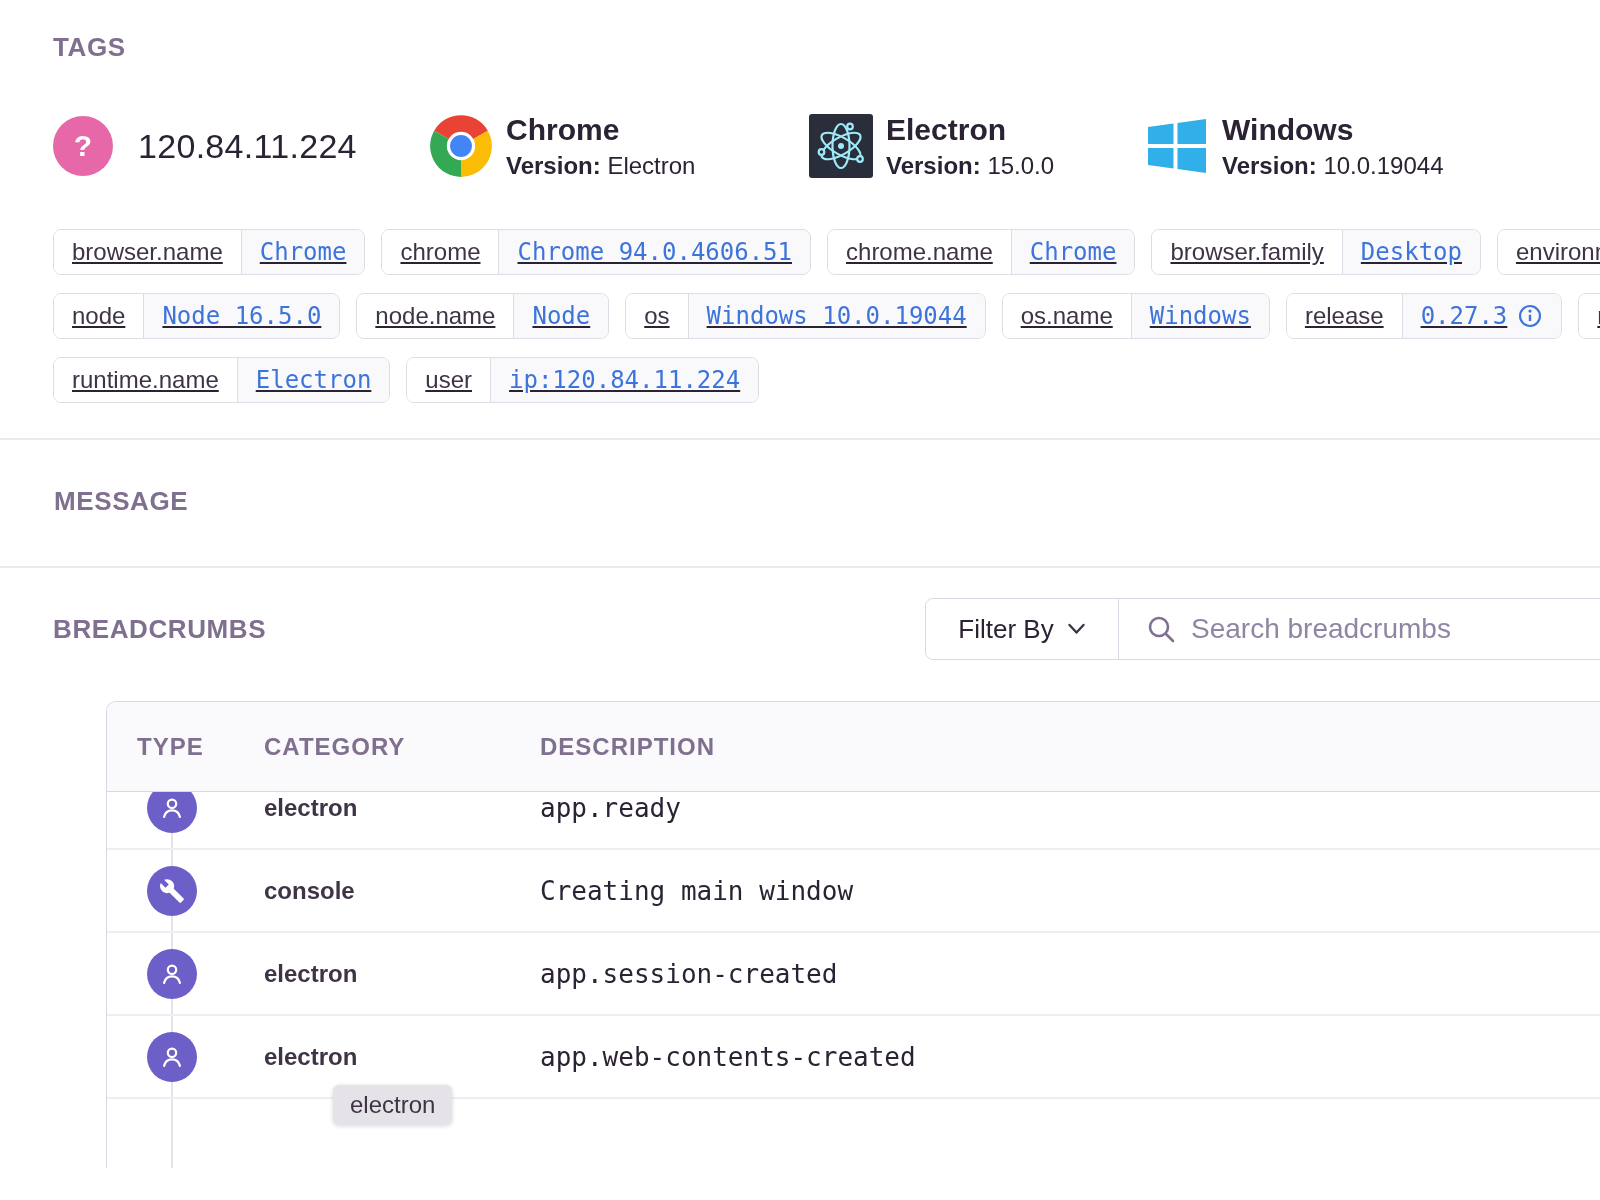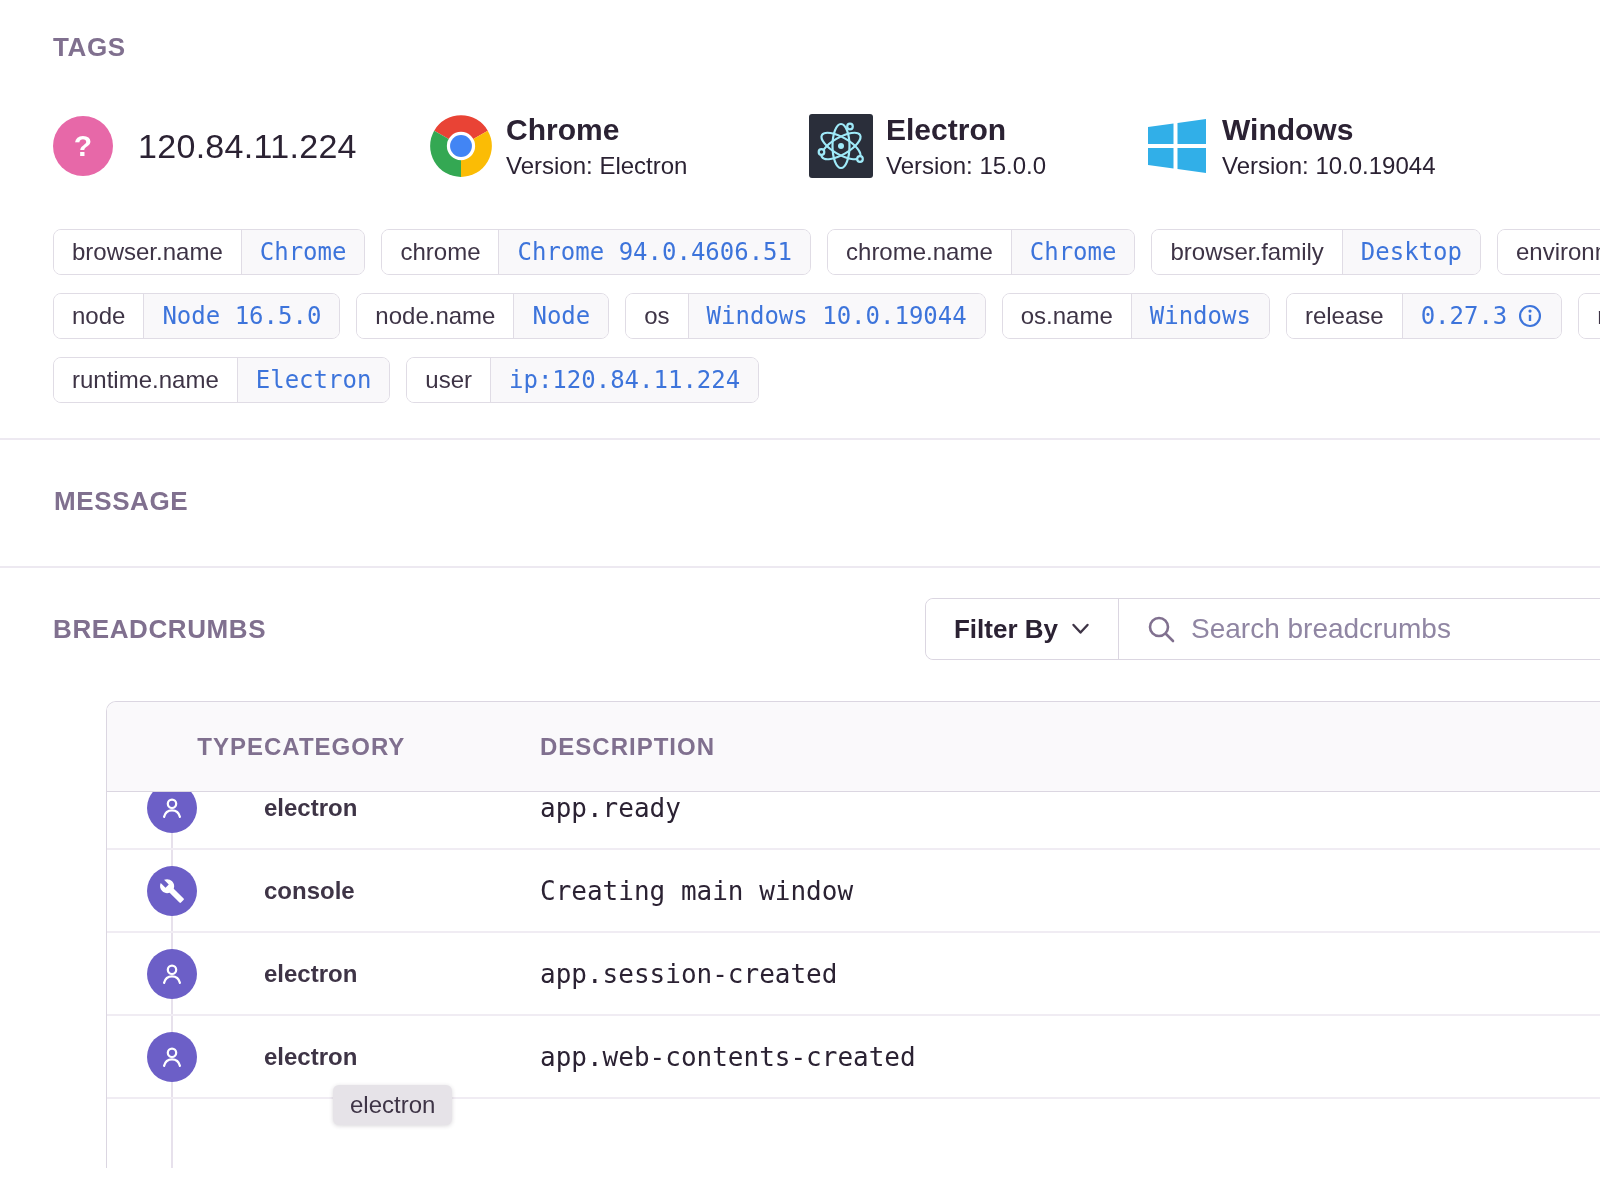--- a/index.html
+++ b/index.html
@@ -21,23 +21,23 @@
   .tag-avatar {
     width:60px; height:60px; border-radius:50%; background:#E768A8;
     color:#fff; font-size:30px; font-weight:bold;
     display:flex; align-items:center; justify-content:center;
   }
   .tag-ip { font-size:34px; font-weight:normal; margin-left:25px; letter-spacing:.3px; }
   .tag-logo { width:64px; height:64px; flex:0 0 auto; }
   .tag-text { margin-left:13px; }
   .tag-name { font-size:30px; font-weight:bold; line-height:34px; color:#2B2233; }
   .tag-version { font-size:24px; margin-top:5px; color:#2B2233; }
-  .tag-version .vlabel { font-weight:normal; }
-  
-  .pill-rows { margin-top:50px; }
+  .tag-version .vlabel { font-weight:bold; }
+  
+  .pill-rows { margin-top:50px;text-decoration:underline; }
   .pill-row { display:flex; gap:16px; margin-bottom:18px; width:1760px; }
   .pill {
     display:inline-flex; align-items:stretch; height:46px;
     border:1px solid #E0DCE5; border-radius:8px; overflow:hidden; background:#fff;
   }
   .pill-key {
     display:flex; align-items:center; padding:0 18px; font-size:24px;
     color:#3E3446; background:#fff; white-space:nowrap;
   }
   .pill-val {
@@ -58,42 +58,42 @@
   .div2 { margin-top:49px; }
   
   .breadcrumbs { padding:30px 0 0 53px; }
   .crumb-head { display:flex; align-items:center; height:62px; }
   .filter-bar {
     margin-left:auto; margin-right:-18px; width:693px; height:62px;
     display:flex; border:1px solid #DBD6E1; border-radius:8px 0 0 8px; background:#fff;
   }
   .filter-btn {
     width:193px; display:flex; align-items:center; justify-content:center; gap:13px;
-    font-size:26px; font-weight:bold; color:#2B2233;
+    font-size:26px; font-weight:normal; color:#2B2233;
     border-right:1px solid #DBD6E1; cursor:pointer; background:#fff;
     border-radius:8px 0 0 8px;
   }
   .searchbox { flex:1; display:flex; align-items:center; gap:14px; padding-left:26px; }
   .searchbox input {
     flex:1; border:none; outline:none; background:transparent;
     font-family:"Liberation Sans", sans-serif; font-size:28px; color:#2B2233;
   }
   .searchbox input::placeholder { color:#9086A3; }
   
   .crumb-table {
     margin-left:53px; margin-right:-20px; margin-top:41px;
     border:1px solid #DBD6E1; border-bottom:none; border-radius:10px 0 0 0;
     overflow:hidden; background:#fff;
   }
   .thead {
     display:flex; align-items:center; height:90px;
     background:#FAF9FB; border-bottom:1px solid #DBD6E1;
   }
   .th { font-size:24px; font-weight:bold; color:#80708F; letter-spacing:1px; }
-  .col-type { width:157px; padding-left:30px;text-align:right; }
+  .col-type { width:157px; padding-left:30px; }
   .col-cat  { width:276px; }
   .col-desc { flex:1; }
   .tbody { position:relative; overflow:hidden; }
   .vline { position:absolute; left:64px; top:0; bottom:0; width:2px; background:#E7E1EC; }
   .crumb-row {
     display:flex; align-items:center; height:83px;
     border-bottom:2px solid #F0ECF3; position:relative;
   }
   .crumb-row.first { margin-top:-25px; }
   .cell-type { display:flex; }

